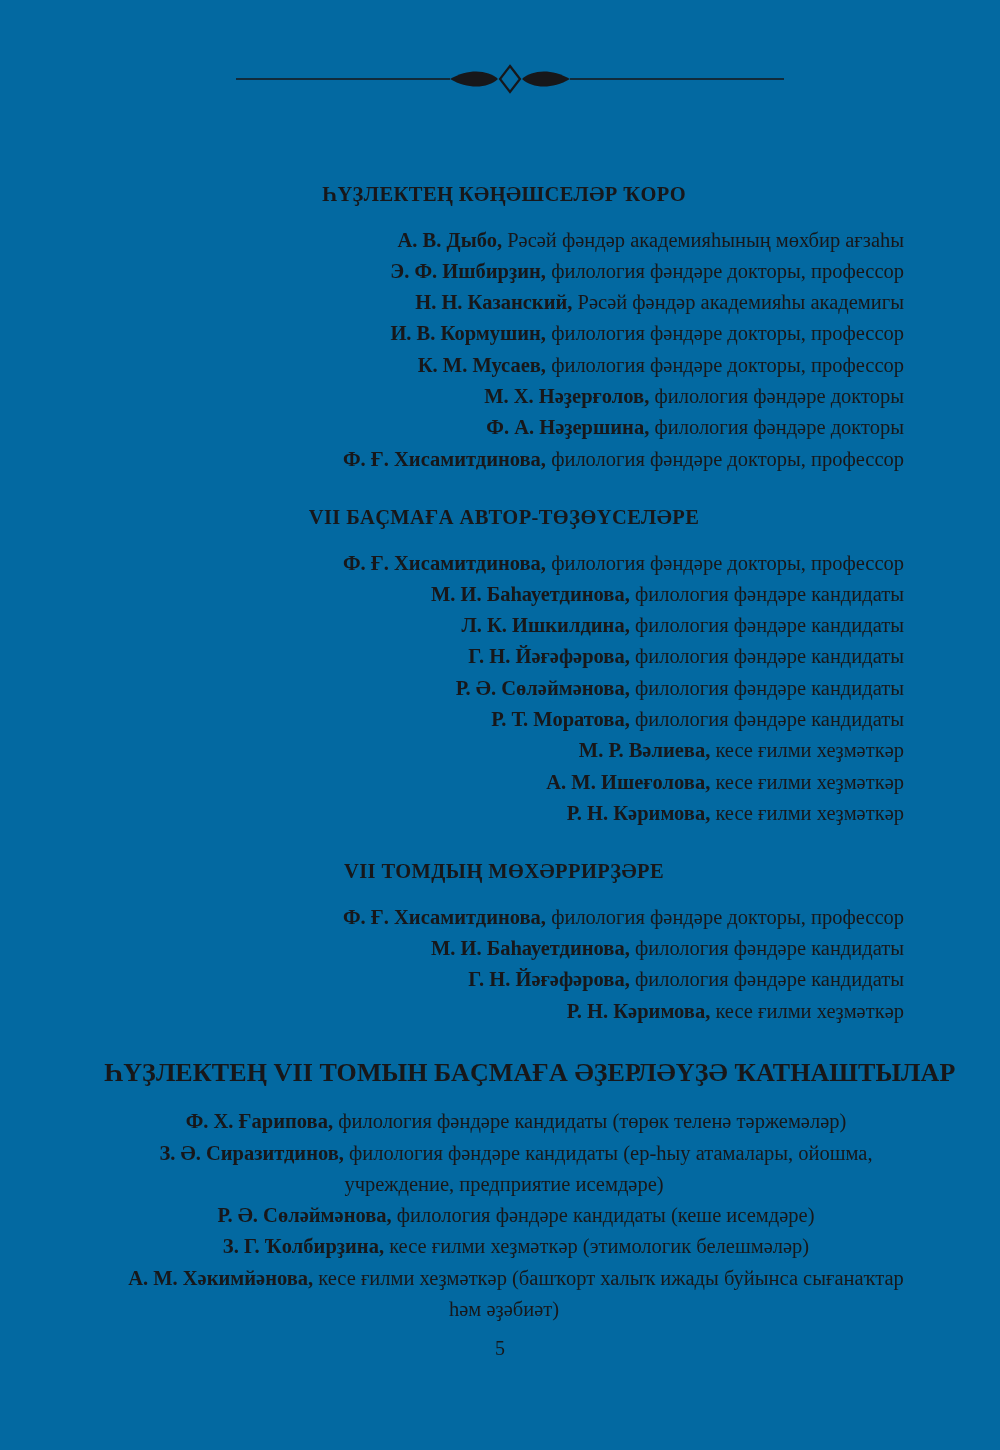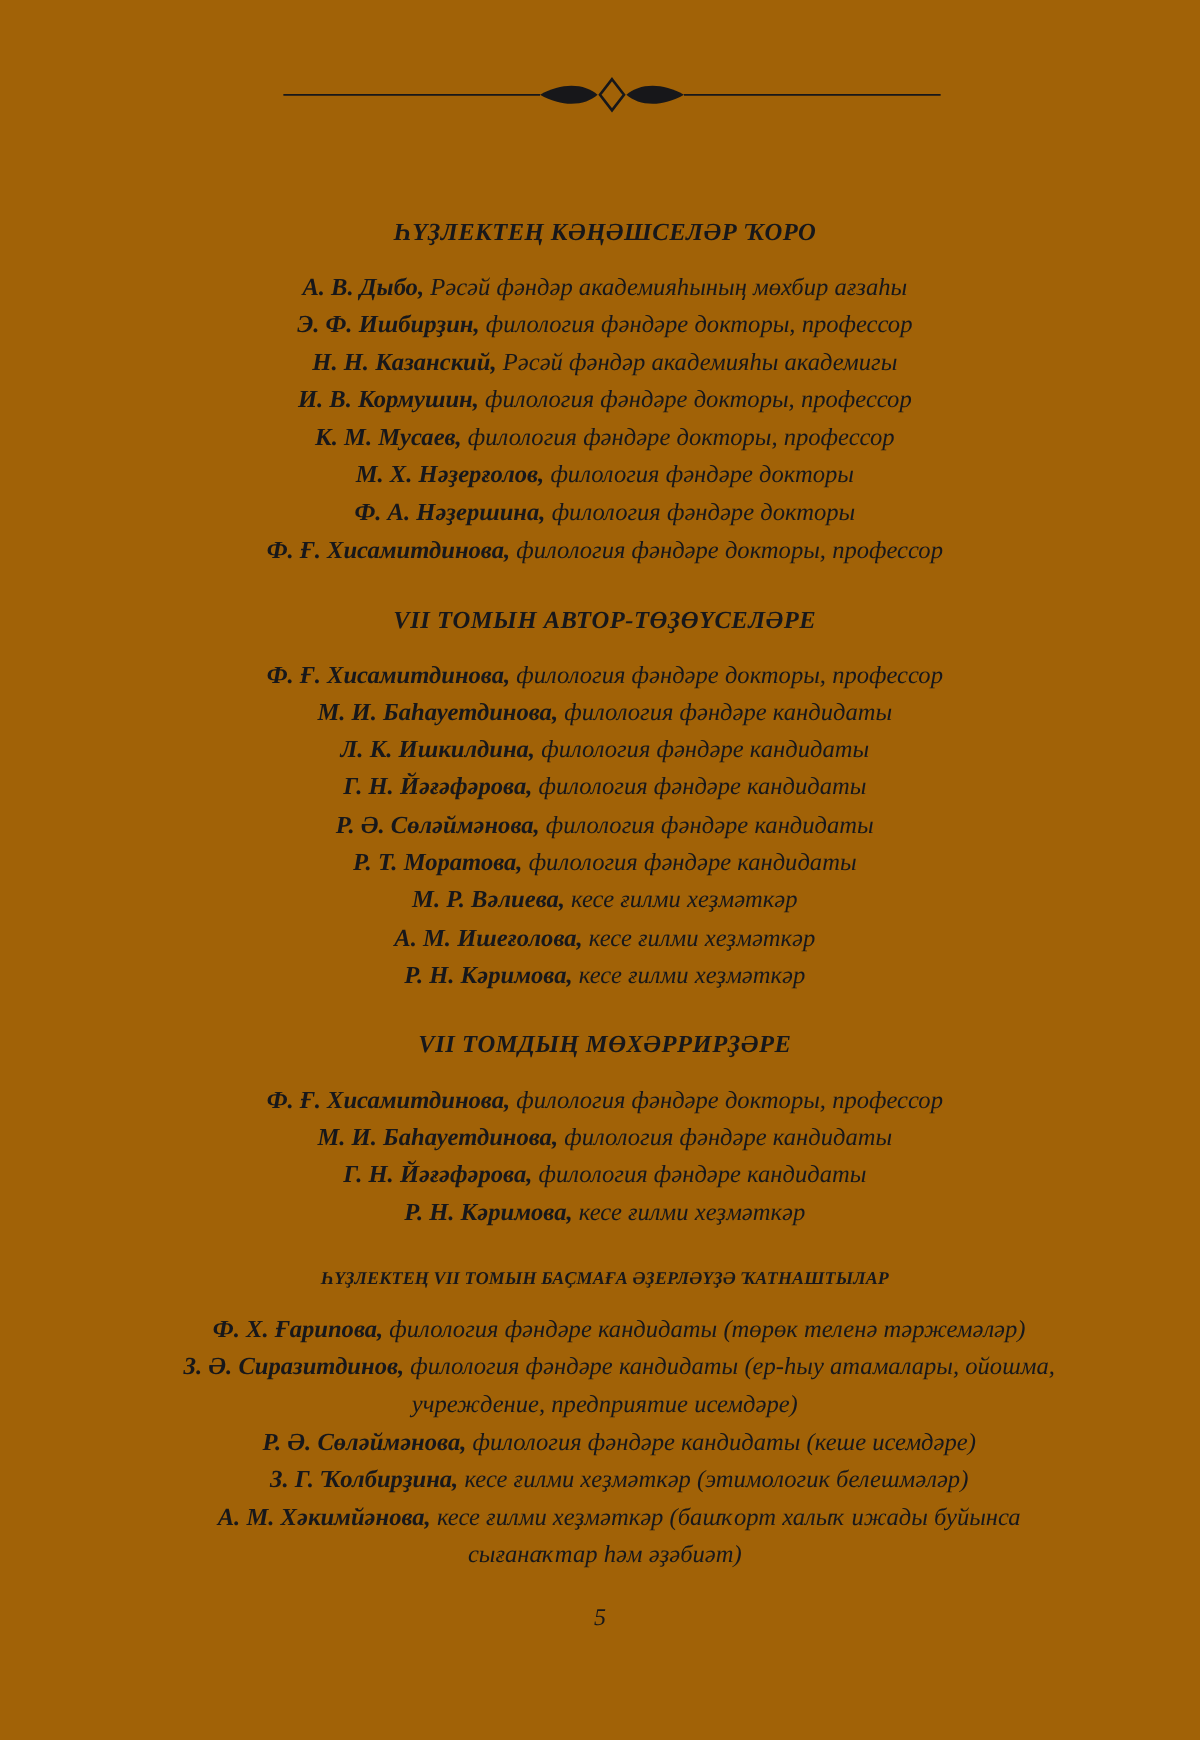--- a/index.html
+++ b/index.html
@@ -6,26 +6,25 @@
   html, body {
     margin: 0;
     padding: 0;
     background: #ffffff;
   }
   .page {
     position: relative;
     width: 1000px;
     height: 1450px;
     margin: 0 auto;
-    background: #a16207;
+    background: #0369a1;
     color: #17171a;
     font-family: "Liberation Serif", "DejaVu Serif", serif;
     overflow: hidden;
     box-sizing: border-box;
-    font-style: italic;
   }
 
   
   .ornament {
     position: absolute;
     left: 236px;
     top: 62px;
     width: 548px;
     height: 34px;
   }
@@ -44,34 +43,34 @@
   .section-heading {
     font-weight: bold;
     font-size: 20.5px;
     letter-spacing: 0.4px;
     text-align: center;
     margin: 0;
     line-height: 1.2;
     white-space: nowrap;
   }
   .heading-wide {
-    font-size: 15px;
+    font-size: 26px;
     letter-spacing: 0.1px;
   }
 
   .people {
     list-style: none;
     margin: 0;
     padding: 0;
   }
   .person {
     font-size: 20.5px;
     line-height: 31.3px;
     margin: 0;
-    text-align: center;
+    text-align: right;
     white-space: nowrap;
   }
   .person .nm {
     font-weight: bold;
   }
   .person .role {
     font-weight: normal;
   }
 
   
@@ -129,21 +128,21 @@
         <li class="person"><span class="nm">И. В. Кормушин,</span><span class="role"> филология фәндәре докторы, профессор</span></li>
         <li class="person"><span class="nm">К. М. Мусаев,</span><span class="role"> филология фәндәре докторы, профессор</span></li>
         <li class="person"><span class="nm">М. Х. Нәҙерғолов,</span><span class="role"> филология фәндәре докторы</span></li>
         <li class="person"><span class="nm">Ф. А. Нәҙершина,</span><span class="role"> филология фәндәре докторы</span></li>
         <li class="person"><span class="nm">Ф. Ғ. Хисамитдинова,</span><span class="role"> филология фәндәре докторы, профессор</span></li>
       </ul>
     </div>
 
     <div class="section">
       <div class="gap-before-heading"></div>
-      <div class="section-heading">VII ТОМЫН АВТОР-ТӨҘӨҮСЕЛӘРЕ</div>
+      <div class="section-heading">VII БАҪМАҒА АВТОР-ТӨҘӨҮСЕЛӘРЕ</div>
       <div class="gap-before-list"></div>
       <ul class="people">
         <li class="person"><span class="nm">Ф. Ғ. Хисамитдинова,</span><span class="role"> филология фәндәре докторы, профессор</span></li>
         <li class="person"><span class="nm">М. И. Баһауетдинова,</span><span class="role"> филология фәндәре кандидаты</span></li>
         <li class="person"><span class="nm">Л. К. Ишкилдина,</span><span class="role"> филология фәндәре кандидаты</span></li>
         <li class="person"><span class="nm">Г. Н. Йәғәфәрова,</span><span class="role"> филология фәндәре кандидаты</span></li>
         <li class="person"><span class="nm">Р. Ә. Сөләймәнова,</span><span class="role"> филология фәндәре кандидаты</span></li>
         <li class="person"><span class="nm">Р. Т. Моратова,</span><span class="role"> филология фәндәре кандидаты</span></li>
         <li class="person"><span class="nm">М. Р. Вәлиева,</span><span class="role"> кесе ғилми хеҙмәткәр</span></li>
         <li class="person"><span class="nm">А. М. Ишеғолова,</span><span class="role"> кесе ғилми хеҙмәткәр</span></li>

